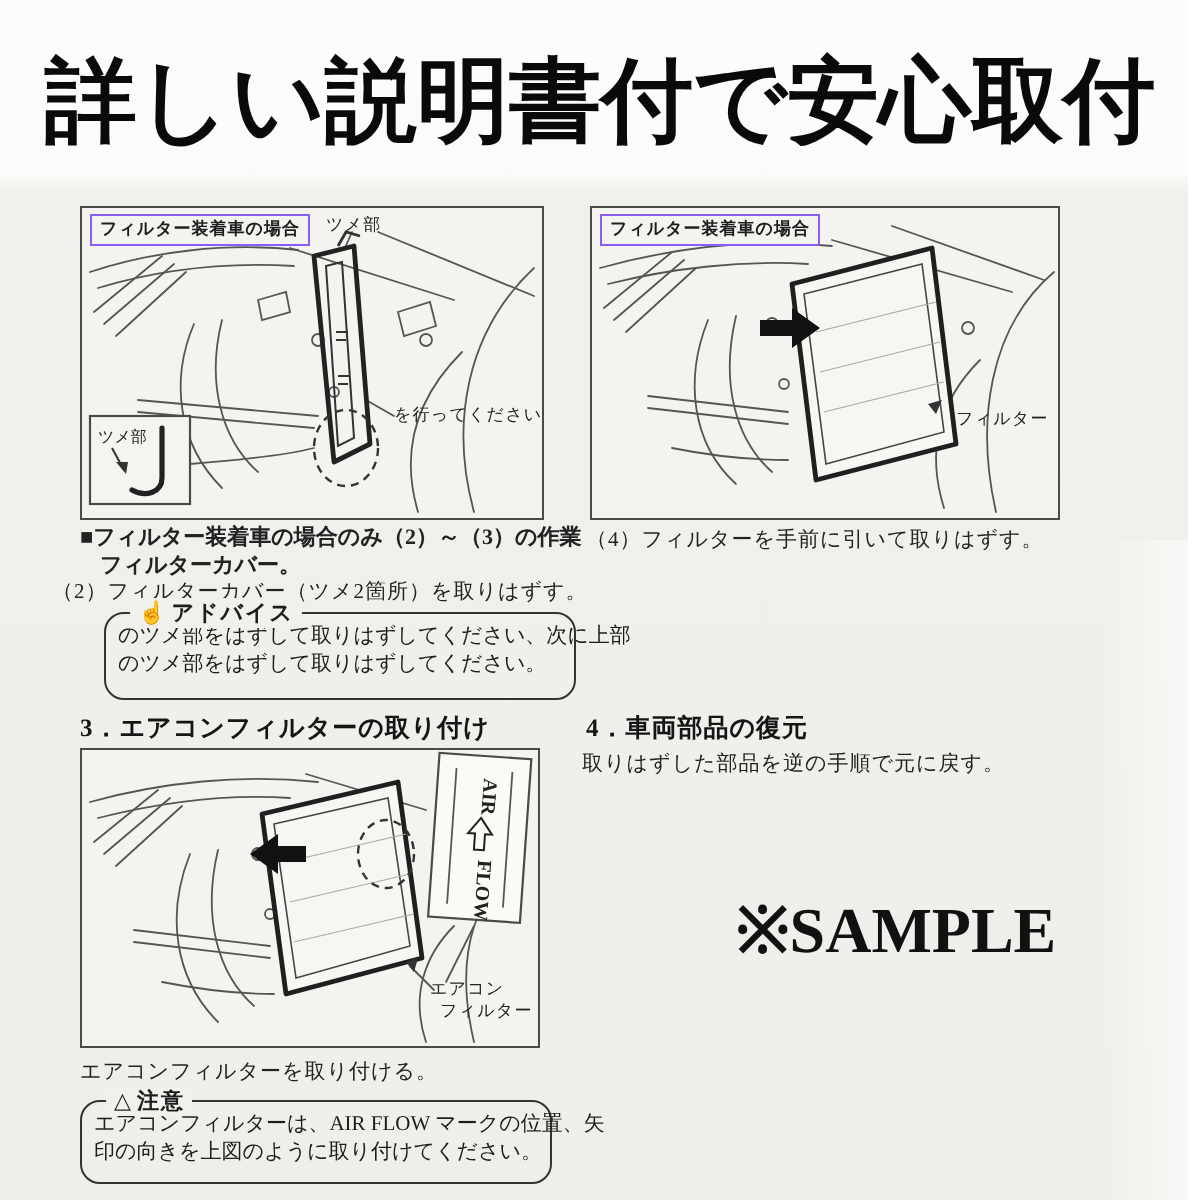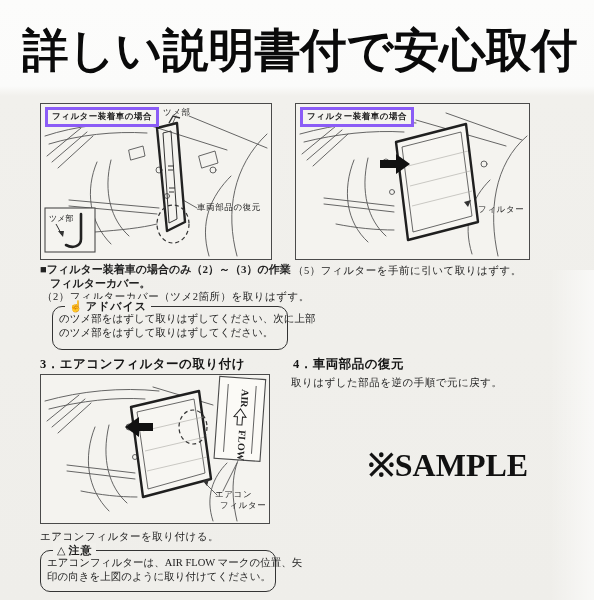--- a/index.html
+++ b/index.html
@@ -13,21 +13,21 @@
   .title{
     position:absolute;top:20px;left:0;width:600px;text-align:center;
     font-size:46px;font-weight:900;color:#0a0a0a;white-space:nowrap;letter-spacing:0;
   }
   .diag{position:absolute;border:1.4px solid #4a4a4a;background:#f4f3ef;}
   #d1{left:40px;top:103px;width:230px;height:155px;}
   #d2{left:295px;top:103px;width:233px;height:155px;}
   #d3{left:40px;top:374px;width:228px;height:148px;}
   .diag svg{position:absolute;left:0;top:0;}
   .caption{
-    position:absolute;left:4px;top:3px;border:3px solid #8b5cf6;background:#f4f3ef;
+    position:absolute;left:4px;top:3px;border:1px solid #8b5cf6;background:#f4f3ef;
     font-size:8.5px;font-weight:700;letter-spacing:.5px;padding:1px 4px;white-space:nowrap;
   }
   .dlabel{position:absolute;font-size:8.5px;letter-spacing:.6px;color:#222;white-space:nowrap;}
   .txt{position:absolute;font-size:10.5px;letter-spacing:.5px;line-height:14px;color:#222;white-space:nowrap;}
   .txt.bold{font-weight:700;font-size:11px;letter-spacing:0;}
   .heading{position:absolute;font-size:12.5px;font-weight:700;letter-spacing:.5px;color:#151515;white-space:nowrap;}
   .callout{position:absolute;border:1.4px solid #333;border-radius:10px;}
   .callout .tab{
     position:absolute;top:-8px;left:12px;background:#f1f0ec;padding:0 4px;
     font-size:11px;font-weight:700;letter-spacing:1px;white-space:nowrap;
@@ -77,21 +77,21 @@
       <g>
         <rect x="4" y="104" width="50" height="44" fill="#f5f4f0" stroke="#4a4a4a" stroke-width="1.1"></rect>
         <path d="M40,110 v25 c0,7 -8,10 -15,6" fill="none" stroke="#222" stroke-width="2.6" stroke-linecap="round"></path>
         <path d="M15,120 L21,131" stroke="#333" stroke-width="1" fill="none"></path>
         <polygon points="22,133 17,127 23,127" fill="#333"></polygon>
         <text x="8" y="117" font-size="8" fill="#222">ツメ部</text>
       </g>
     </svg>
     <div class="caption">フィルター装着車の場合</div>
     <div class="dlabel" style="left:122px;top:3px;">ツメ部</div>
-    <div class="dlabel" style="left:156px;top:98px;">車両部品の復元</div>
+    <div class="dlabel" style="left:156px;top:98px;">を行ってください</div>
   </div>
 
   <div class="diag" id="d2">
     <svg width="233" height="155" viewBox="0 0 233 155">
       <g fill="none" stroke="#555" stroke-width="0.9" stroke-linecap="round">
         <path d="M6,50 L40,22 M11,56 L46,26 M17,62 L52,30"></path>
         <path d="M4,30 C40,20 80,15 120,19"></path>
         <path d="M8,38 C40,30 76,26 108,28"></path>
         <path d="M120,16 L210,42"></path>
         <path d="M150,9 L226,36"></path>
@@ -113,33 +113,33 @@
       </g>
       <polygon points="84,56 100,56 100,50 114,60 100,70 100,64 84,64" fill="#111"></polygon>
       <polygon points="168,98 175,96 172,103" fill="#333"></polygon>
     </svg>
     <div class="caption">フィルター装着車の場合</div>
     <div class="dlabel" style="left:182px;top:100px;">フィルター</div>
   </div>
 
   <div class="txt bold" style="left:40px;top:262px;">■フィルター装着車の場合のみ（2）～（3）の作業</div>
   <div class="txt bold" style="left:50px;top:276px;">フィルターカバー。</div>
-  <div class="txt" style="left:42px;top:290px;">（2）フィルターカバー（ツメ2箇所）を取りはずす。</div>
+  <div class="txt" style="left:26px;top:290px;">（2）フィルターカバー（ツメ2箇所）を取りはずす。</div>
 
   <div class="callout" style="left:52px;top:306px;width:234px;height:42px;">
     <div class="tab">
       <span class="ico">☝</span><span>アドバイス</span>
     </div>
     <div class="cbody">
       <div>のツメ部をはずして取りはずしてください、次に上部</div>
       <div>のツメ部をはずして取りはずしてください。</div>
     </div>
   </div>
 
-  <div class="txt" style="left:293px;top:264px;">（5）フィルターを手前に引いて取りはずす。</div>
+  <div class="txt" style="left:293px;top:264px;">（4）フィルターを手前に引いて取りはずす。</div>
 
   <div class="heading" style="left:40px;top:356px;">3．エアコンフィルターの取り付け</div>
 
   <div class="diag" id="d3">
     <svg width="228" height="148" viewBox="0 0 228 148">
       <g fill="none" stroke="#555" stroke-width="0.9" stroke-linecap="round">
         <path d="M6,46 L38,20 M11,52 L44,24 M17,58 L50,28"></path>
         <path d="M4,26 C40,16 80,12 118,16"></path>
         <path d="M8,34 C40,26 74,22 104,24"></path>
         <path d="M112,12 L172,30"></path>

